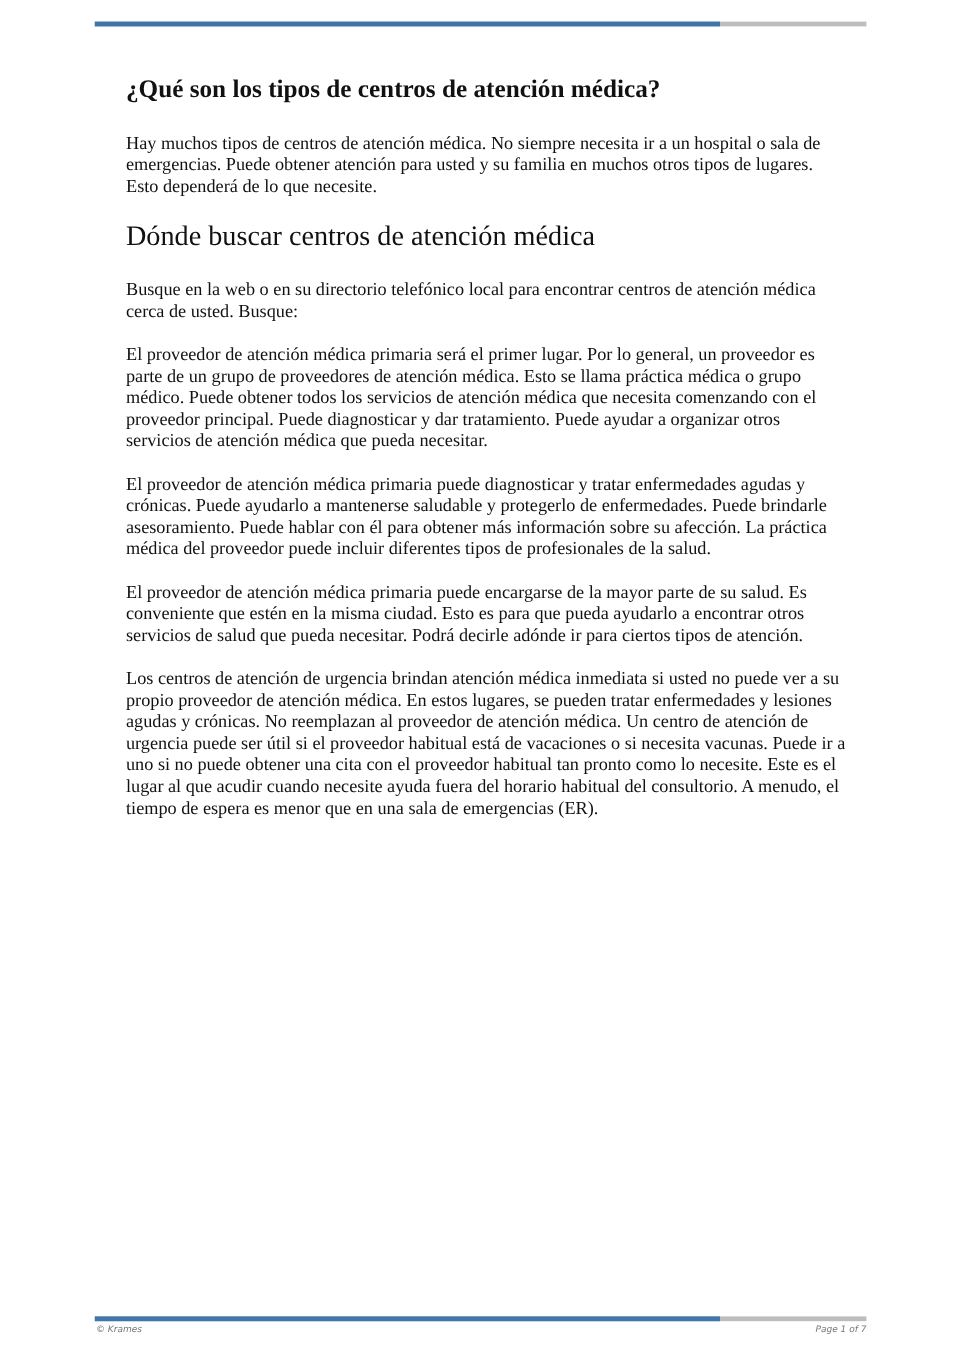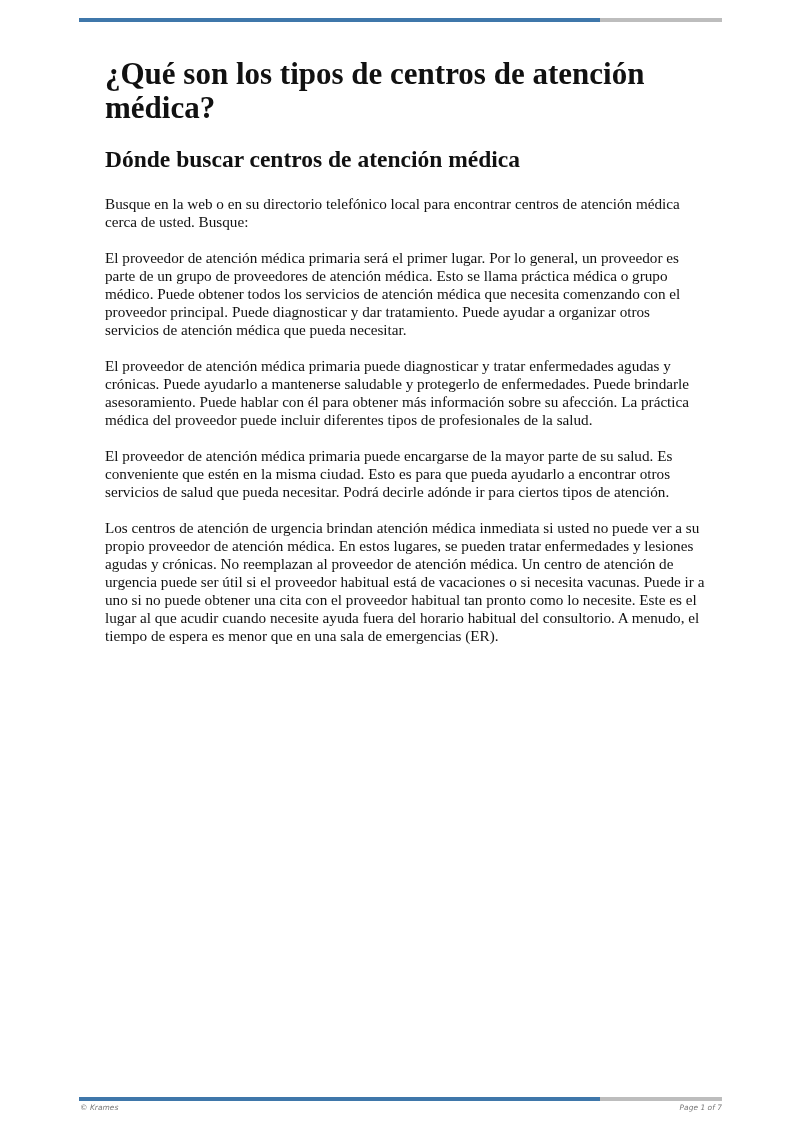--- a/index.html
+++ b/index.html
@@ -3,39 +3,40 @@
   <meta charset="utf-8">
   <style>
     html, body { margin: 0; padding: 0; background: #ffffff; }
     body { width: 800px; height: 1130px; position: relative; overflow: hidden;
       font-family: "Liberation Serif", "DejaVu Serif", serif; color: #111; }
     .bar { position: absolute; left: 79px; width: 643px; height: 4px; background: #bdbdbd; }
     .bar .fill { position: absolute; left: 0; top: 0; height: 4px; width: 522px; background: #3f77aa; }
     .top-bar { top: 18px; }
     .bottom-bar { top: 1097px; }
     .content { position: absolute; left: 105px; top: 57px; width: 600px; }
-    h1 { font-size: 31px; line-height: 34px; font-weight: bold; margin: 0 0 20px 0; }
-    h2 { font-size: 23.5px; line-height: 28px; font-weight: bold; margin: 0 0 22px 0; }
+    h1 { font-size: 21px; line-height: 34px; font-weight: bold; margin: 0 0 20px 0; }
+    h2 { font-size: 23.5px; line-height: 28px; font-weight: normal; margin: 0 0 22px 0; }
     p { font-size: 15.2px; line-height: 18px; margin: 0 0 18px 0; }
     ul { margin: 0 0 16px 0; padding-left: 40px; }
     li { font-size: 15.2px; line-height: 18px; margin: 0 0 16px 0; }
     .footer { position: absolute; top: 1103px; font-family: "DejaVu Sans", sans-serif;
       font-style: italic; font-size: 7.5px; color: #777; }
     .footer-left { left: 80px; }
     .footer-right { right: 78px; }
   </style>
 </head>
 <body>
 
 <div class="bar top-bar" style="background: rgb(189, 189, 189);">
     <div class="fill" style="width: 81%; background: rgb(63, 119, 170);"></div>
   </div>
 
 <div class="content">
   <h1>¿Qué son los tipos de centros de atención médica?</h1>
+  <p>Hay muchos tipos de centros de atención médica. No siempre necesita ir a un hospital o sala de emergencias. Puede obtener atención para usted y su familia en muchos otros tipos de lugares. Esto dependerá de lo que necesite.</p>
 
   <h2>Dónde buscar centros de atención médica</h2>
   <p>Busque en la web o en su directorio telefónico local para encontrar centros de atención médica cerca de usted. Busque:</p>
 
   <p>El proveedor de atención médica primaria será el primer lugar. Por lo general, un proveedor es parte de un grupo de proveedores de atención médica. Esto se llama práctica médica o grupo médico. Puede obtener todos los servicios de atención médica que necesita comenzando con el proveedor principal. Puede diagnosticar y dar tratamiento. Puede ayudar a organizar otros servicios de atención médica que pueda necesitar.</p>
   <p>El proveedor de atención médica primaria puede diagnosticar y tratar enfermedades agudas y crónicas. Puede ayudarlo a mantenerse saludable y protegerlo de enfermedades. Puede brindarle asesoramiento. Puede hablar con él para obtener más información sobre su afección. La práctica médica del proveedor puede incluir diferentes tipos de profesionales de la salud.</p>
   <p>El proveedor de atención médica primaria puede encargarse de la mayor parte de su salud. Es conveniente que estén en la misma ciudad. Esto es para que pueda ayudarlo a encontrar otros servicios de salud que pueda necesitar. Podrá decirle adónde ir para ciertos tipos de atención.</p>
 
   <p>Los centros de atención de urgencia brindan atención médica inmediata si usted no puede ver a su propio proveedor de atención médica. En estos lugares, se pueden tratar enfermedades y lesiones agudas y crónicas. No reemplazan al proveedor de atención médica. Un centro de atención de urgencia puede ser útil si el proveedor habitual está de vacaciones o si necesita vacunas. Puede ir a uno si no puede obtener una cita con el proveedor habitual tan pronto como lo necesite. Este es el lugar al que acudir cuando necesite ayuda fuera del horario habitual del consultorio. A menudo, el tiempo de espera es menor que en una sala de emergencias (ER).</p>
 </div>

